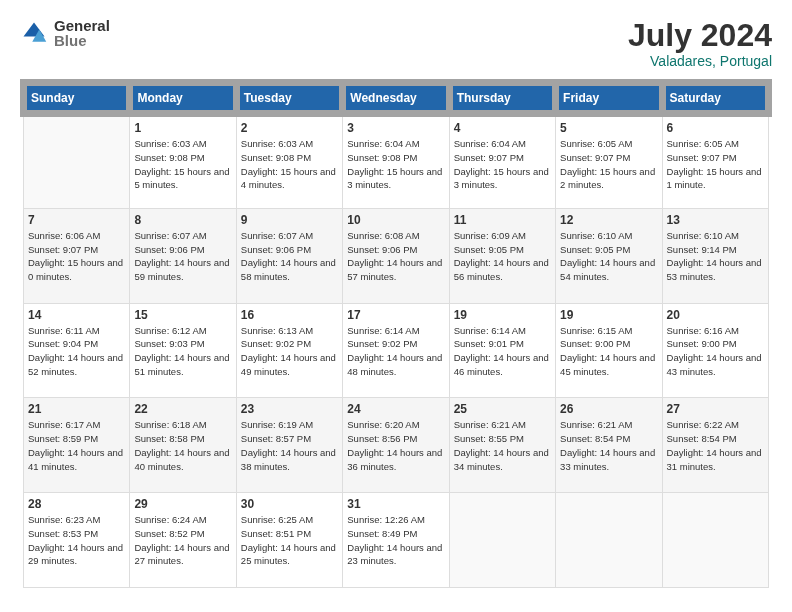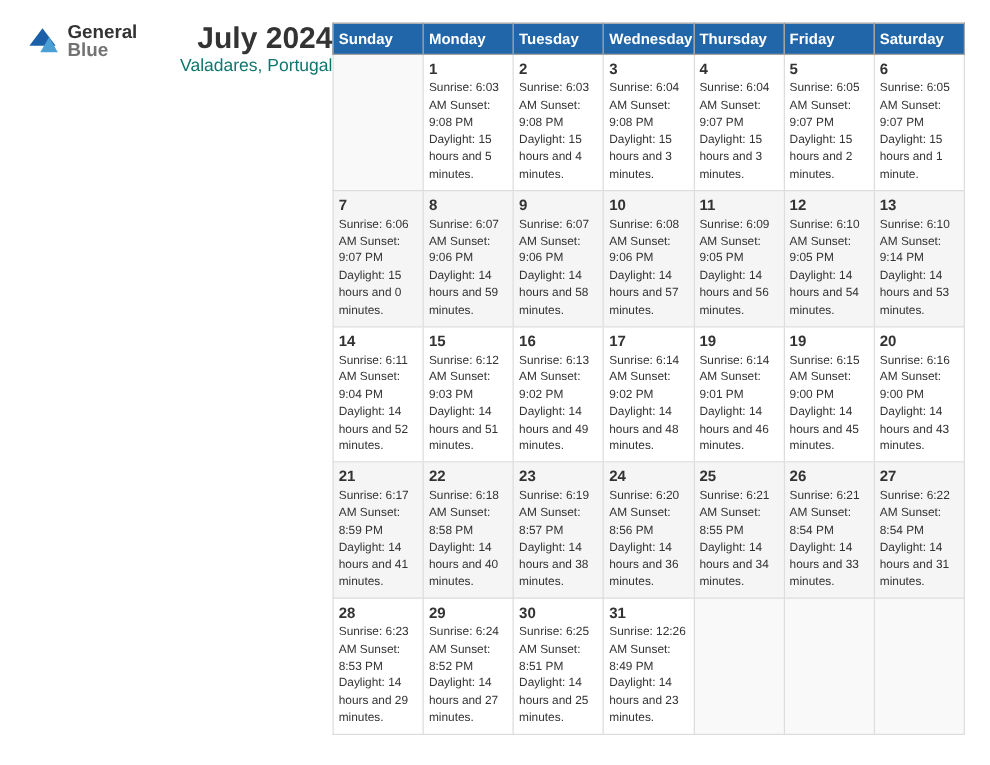--- a/index.html
+++ b/index.html
@@ -8,20 +8,21 @@
       background: #fff;
       width: 792px;
       height: 612px;
       overflow: hidden;
     }
     .page {
       width: 792px;
       height: 612px;
       padding: 18px 20px 24px 20px;
       display: flex;
+      flex-direction: column;
     }
     .header {
       display: flex;
       justify-content: space-between;
       align-items: flex-start;
       margin-bottom: 10px;
     }
     .logo {
       display: flex;
       align-items: center;
@@ -43,21 +44,21 @@
       color: #737373;
     }
     .logo-icon {
       width: 28px;
       height: 28px;
     }
     .title-block {
       text-align: right;
     }
     .main-title {
-      font-size: 24px;
+      font-size: 32px;
       font-weight: bold;
       color: #333;
       line-height: 1.1;
       margin-left: 48px;
     }
     .subtitle {
       font-size: 14px;
       color: #0f766e;
     }
     .calendar {
@@ -67,21 +68,21 @@
       width: 100%;
       table-layout: fixed;
     }
     .calendar th {
       background: #2266aa;
       color: #fff;
       font-size: 12px;
       font-weight: bold;
       padding: 5px 4px;
       text-align: left;
-      border: 1px solid #a3a3a3;
+      border: 7px solid #a3a3a3;
     }
     .calendar td {
       vertical-align: top;
       padding: 4px 4px;
       border: 1px solid #ddd;
       font-size: 10px;
       color: #333;
       background: #fff;
       height: 88px;
     }

